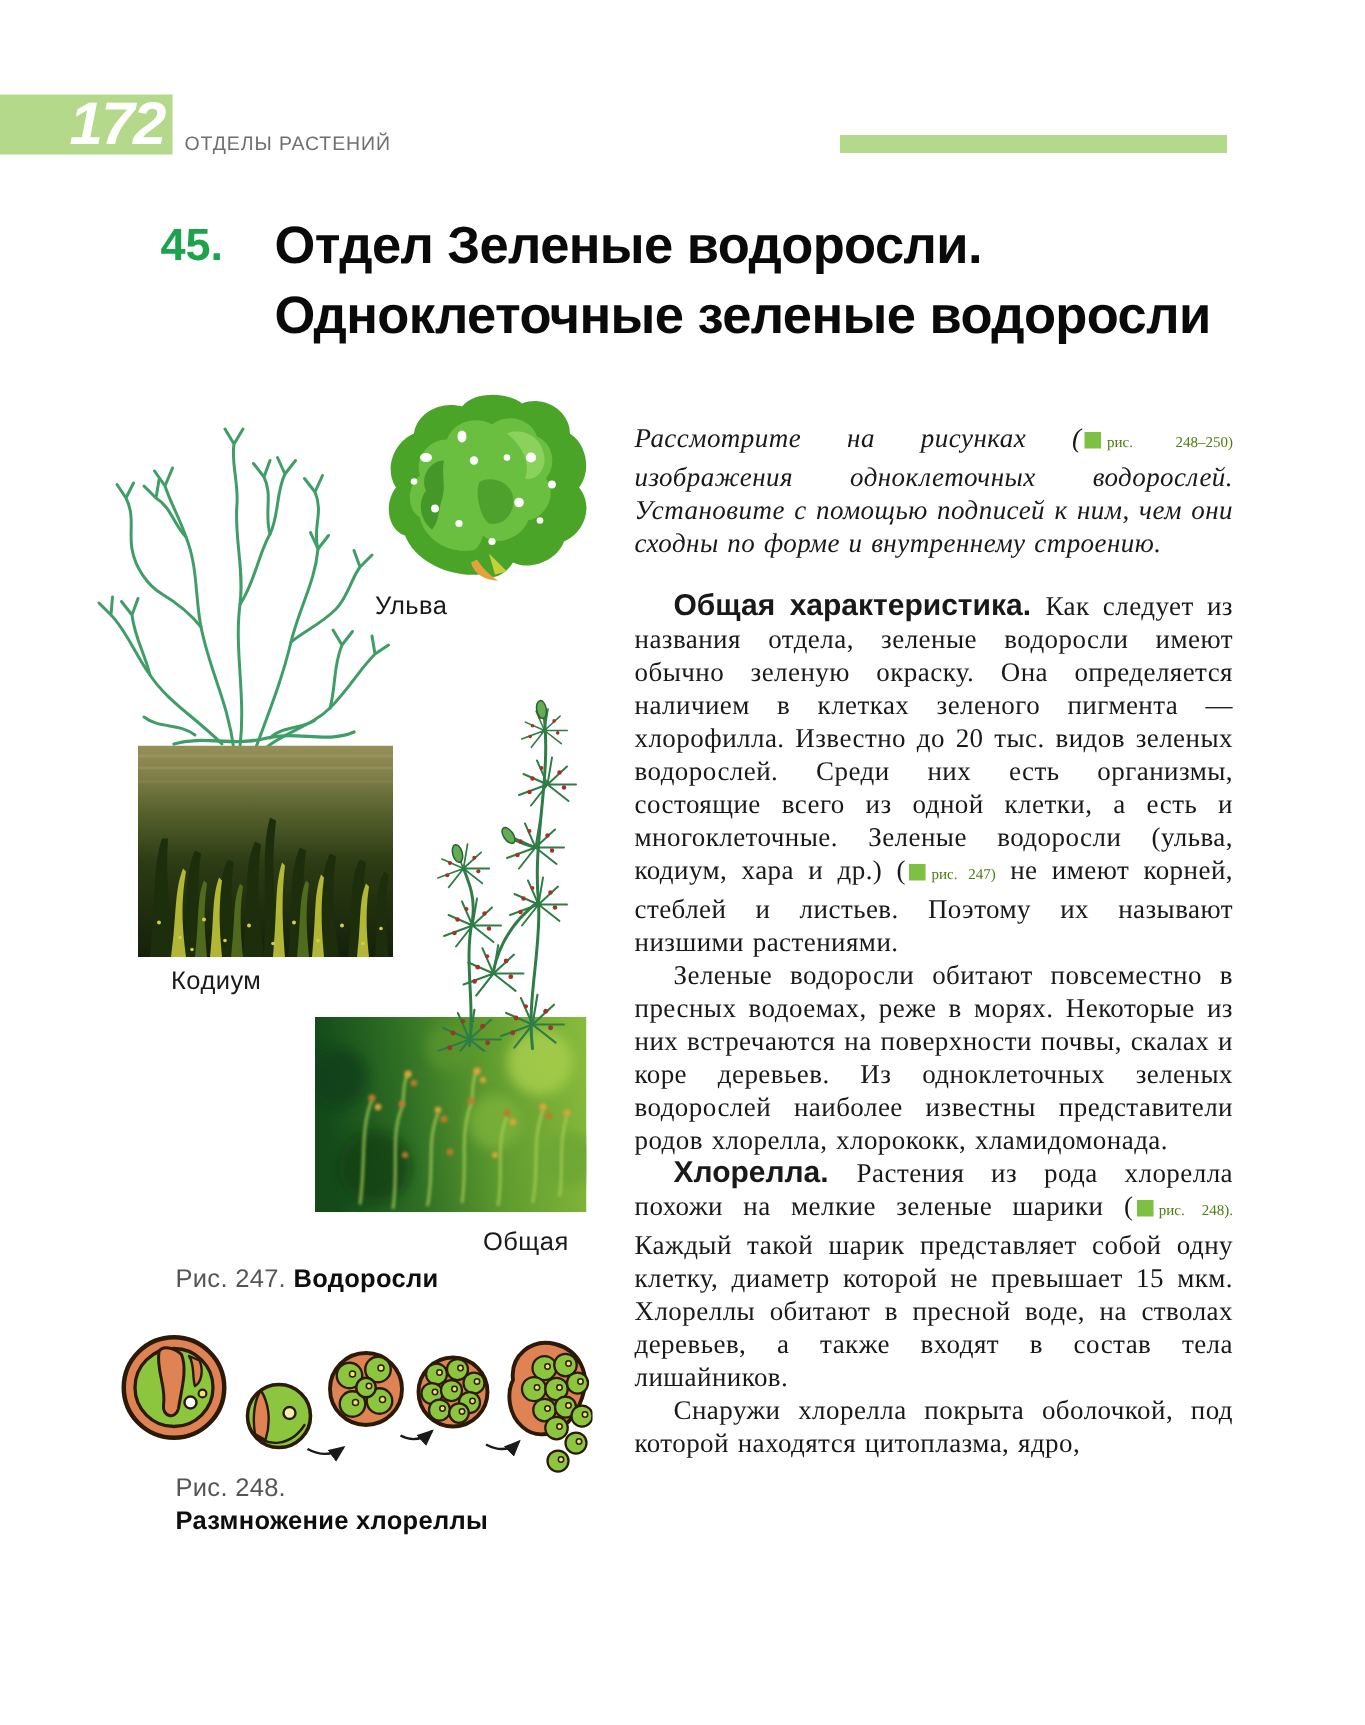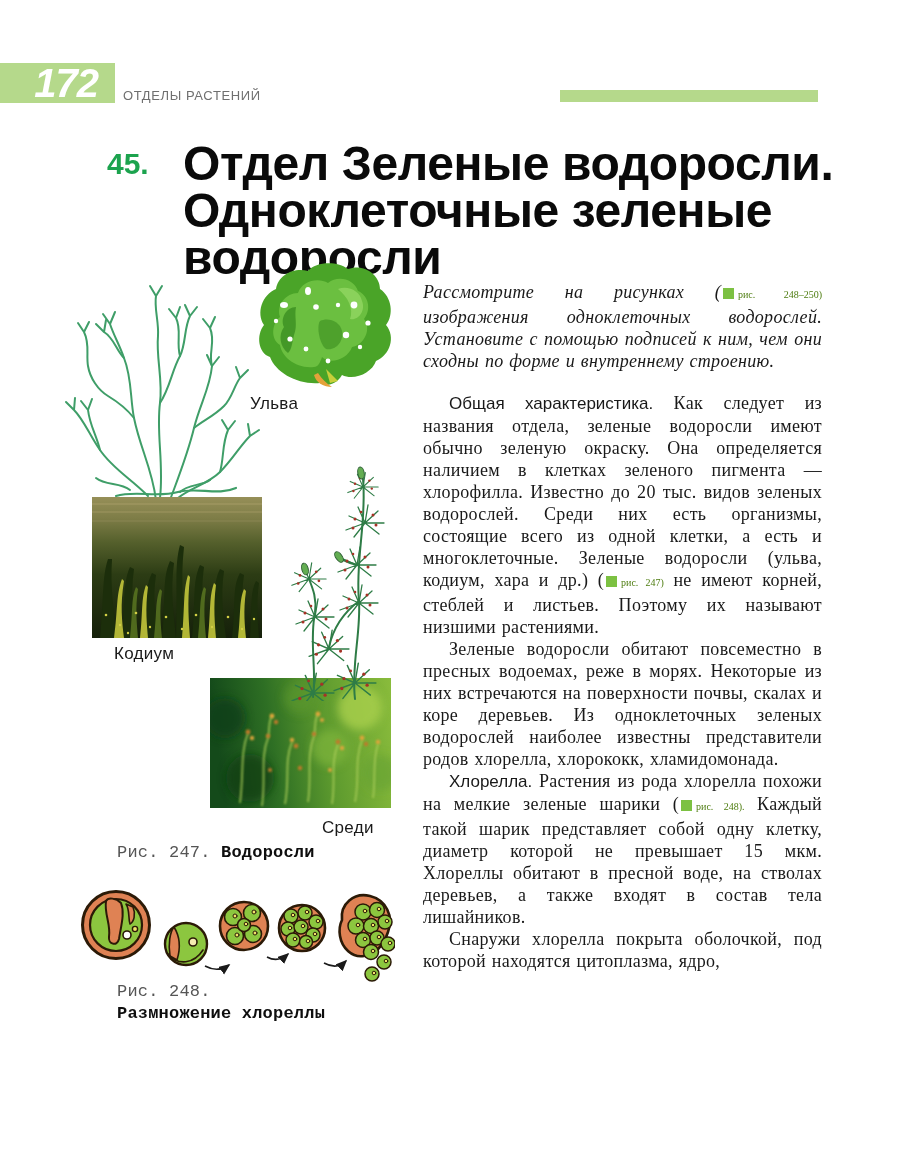--- a/index.html
+++ b/index.html
@@ -1,48 +1,48 @@
 <!DOCTYPE html>
 <html><head>
 <meta charset="utf-8">
 <style>
   html,body{margin:0;padding:0;background:#ffffff;}
   .page{position:relative;width:910px;height:1150px;background:#fff;overflow:hidden;
         font-family:"Liberation Serif","DejaVu Serif",serif;color:#151515;}
 
   
   .pagenum-band{position:absolute;left:0;top:63px;width:115px;height:40px;
-        display:flex;align-items:flex-end;justify-content:flex-end;padding-right:17px;box-sizing:border-box;}
+        display:flex;align-items:flex-end;justify-content:flex-end;padding-right:5px;box-sizing:border-box;}
   .pagenum{font-family:"Liberation Sans","DejaVu Sans",sans-serif;font-weight:700;font-style:italic;
         font-size:40px;line-height:40px;color:#ffffff;letter-spacing:-1px;}
   .running-title{position:absolute;left:123px;top:88px;
         font-family:"Liberation Sans","DejaVu Sans",sans-serif;font-size:13px;color:#6f6f6f;letter-spacing:.6px;}
   .green-bar{position:absolute;left:560px;top:90px;width:258px;height:12px;}
 
   
   .section-number{position:absolute;left:107px;top:140px;
         font-family:"Liberation Sans","DejaVu Sans",sans-serif;font-weight:700;font-size:30px;line-height:47px;}
   .section-title{position:absolute;left:183px;top:140px;width:660px;
-        font-family:"Liberation Sans","DejaVu Sans",sans-serif;font-weight:700;font-size:48px;line-height:47px;
+        font-family:"Liberation Sans","DejaVu Sans",sans-serif;font-weight:700;font-size:35px;line-height:47px;
         color:#0a0a0a;letter-spacing:-.4px;}
 
   
   .fig{position:absolute;}
   .fig-label{position:absolute;font-family:"Liberation Sans","DejaVu Sans",sans-serif;
         font-size:17px;color:#1a1a1a;letter-spacing:.3px;}
-  .fig-caption{position:absolute;font-family:Liberation Mono, monospace;
+  .fig-caption{position:absolute;font-family:Liberation Sans, sans-serif;
         font-size:17px;line-height:22px;color:#555555;letter-spacing:.2px;}
   .fig-caption b{color:#0e0e0e;font-weight:700;}
 
   
   .text-column{position:absolute;left:423px;top:281px;width:399px;
         font-size:18px;line-height:22px;text-align:justify;letter-spacing:.3px;word-spacing:1px;color:#191919;}
   .text-column p{margin:0;text-indent:26px;}
   .text-column p.intro{text-indent:0;font-style:italic;margin-bottom:20px;}
-  .seg-b{font-family:"Liberation Sans","DejaVu Sans",sans-serif;font-weight:400;font-size:17px;letter-spacing:0;}
+  .seg-b{font-family:"Liberation Sans","DejaVu Sans",sans-serif;font-weight:700;font-size:20px;letter-spacing:0;}
   .seg-ref{font-family:Liberation Serif, serif;font-style:normal;font-size:10px;letter-spacing:0;color:#4d7c0f;}
   .figsq{display:inline-block;width:11px;height:11px;margin:0 4px 0 2px;transform:translateY(1px);}
 </style>
 </head>
 <body>
 
 <div class="page">
 
   <div class="pagenum-band" style="background: rgb(181, 217, 139);">
     <span class="pagenum">172</span>
@@ -253,21 +253,21 @@
           <circle cx="108" cy="36" r="2.4"></circle>
             <circle cx="112" cy="42" r="2"></circle>
             <circle cx="132" cy="70" r="2.2"></circle>
           <circle cx="152" cy="60" r="2.4"></circle>
             <circle cx="168" cy="64" r="2.2"></circle>
             <circle cx="120" cy="92" r="2"></circle>
         </g>
       </g>
     </svg>
   </div>
-  <div class="fig-label" style="left:322px;top:818px;">Среди</div>
+  <div class="fig-label" style="left:322px;top:818px;">Общая</div>
 
   <div class="fig-caption" style="left:117px;top:842px;">
     <span>Рис. 247.</span>
     <b>Водоросли</b>
   </div>
 
   <div class="fig" style="left:80px;top:882px;width:315px;height:110px;">
     <svg width="315" height="110" viewBox="0 0 315 110">
       <defs>
         <marker id="ah" markerWidth="8" markerHeight="8" refX="6" refY="3" orient="auto">

